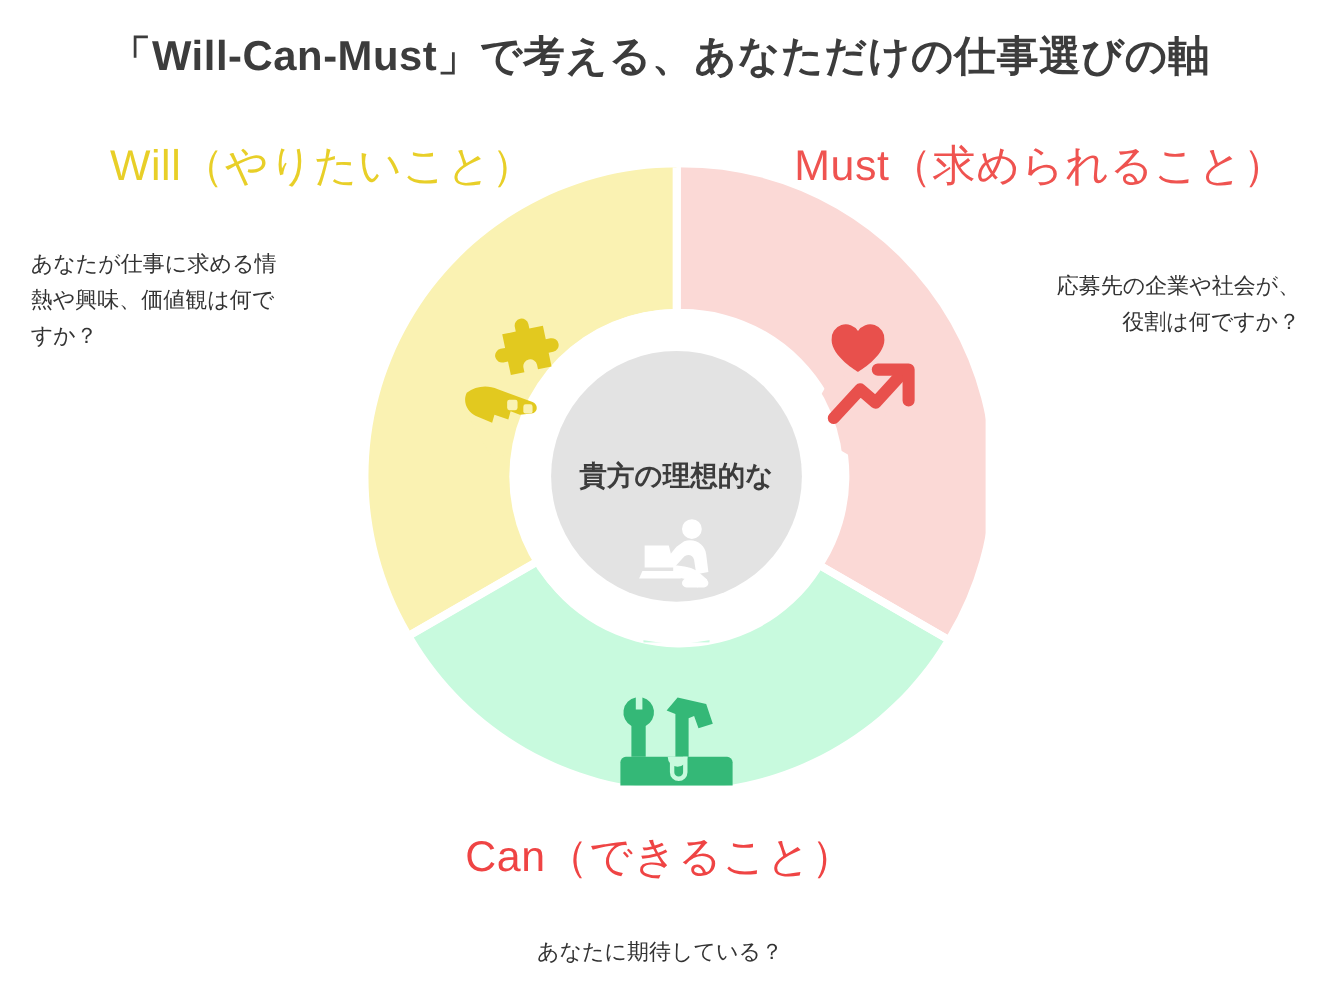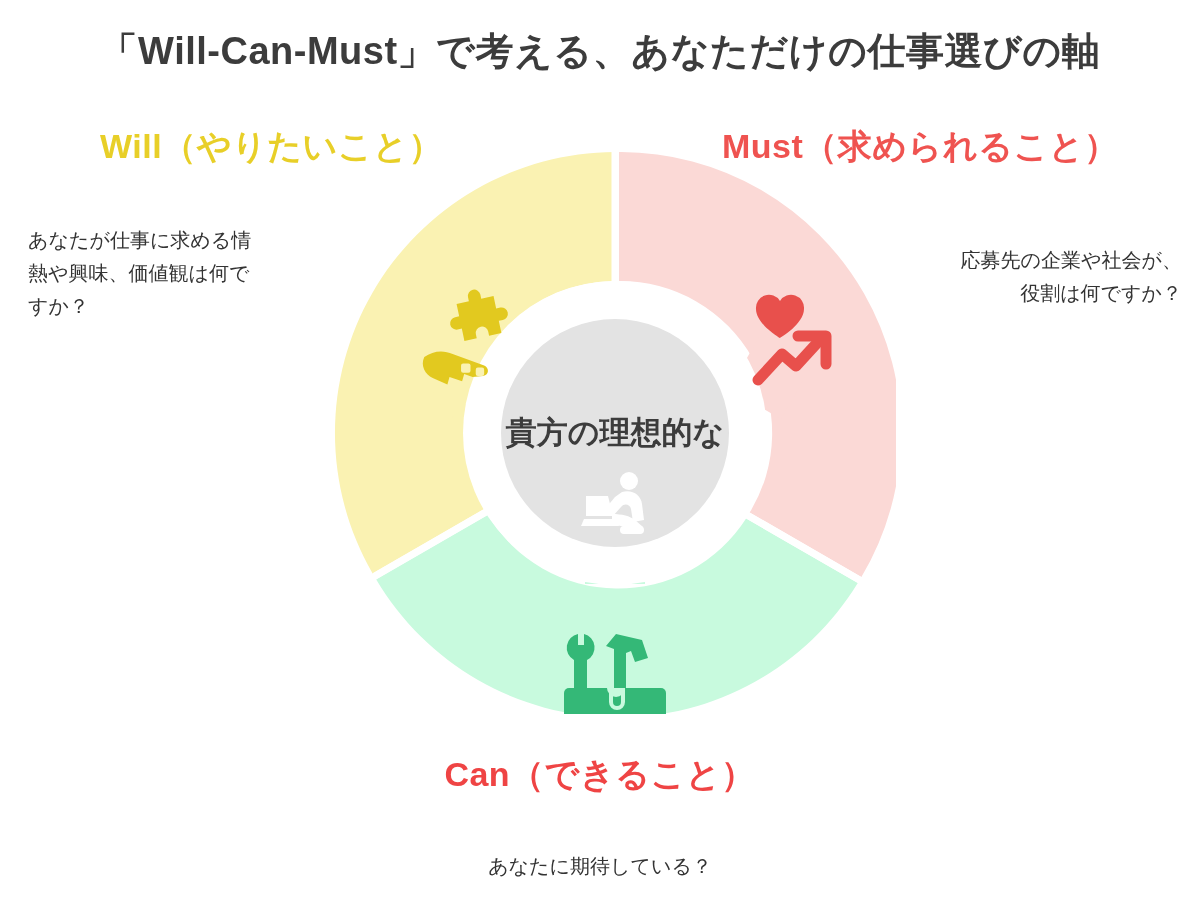--- a/index.html
+++ b/index.html
@@ -38,32 +38,32 @@
   #ring-svg { display: block; width: 562px; height: 562px; }
 
   
   #hub-text {
     position: absolute;
     left: 615px;
     top: 433px;
     transform: translate(-50%, -50%);
     width: 250px;
     text-align: center;
-    font-size: 31px;
+    font-size: 25px;
     font-weight: 700;
     line-height: 1.32;
     color: #3c3c3c;
     pointer-events: none;
   }
 
   
   .section-heading {
     position: absolute;
-    font-size: 34px;
-    font-weight: 700;
+    font-size: 39px;
+    font-weight: 400;
     white-space: nowrap;
     letter-spacing: 0.5px;
   }
   #will-heading { left: 100px;  top: 124px; color: #E8CF28; }
   #must-heading { left: 722px;  top: 124px; color: #EF5350; }
   #can-heading  { left: 0;      top: 752px; width: 1200px; text-align: center; color: #35C383; }
 
   
   .section-body {
     position: absolute;

